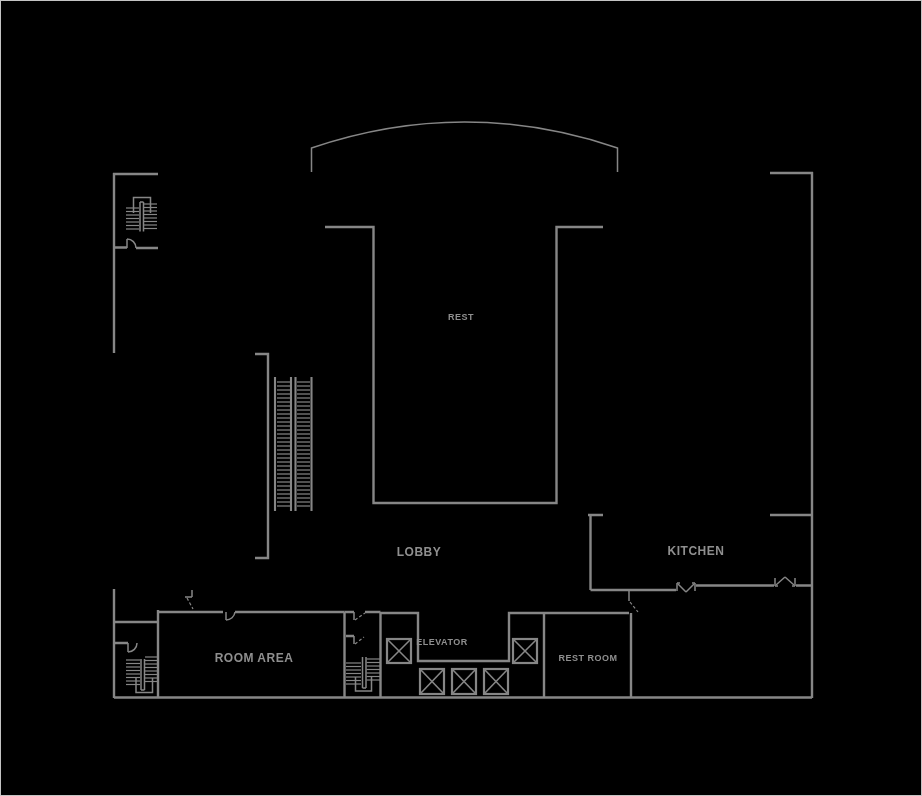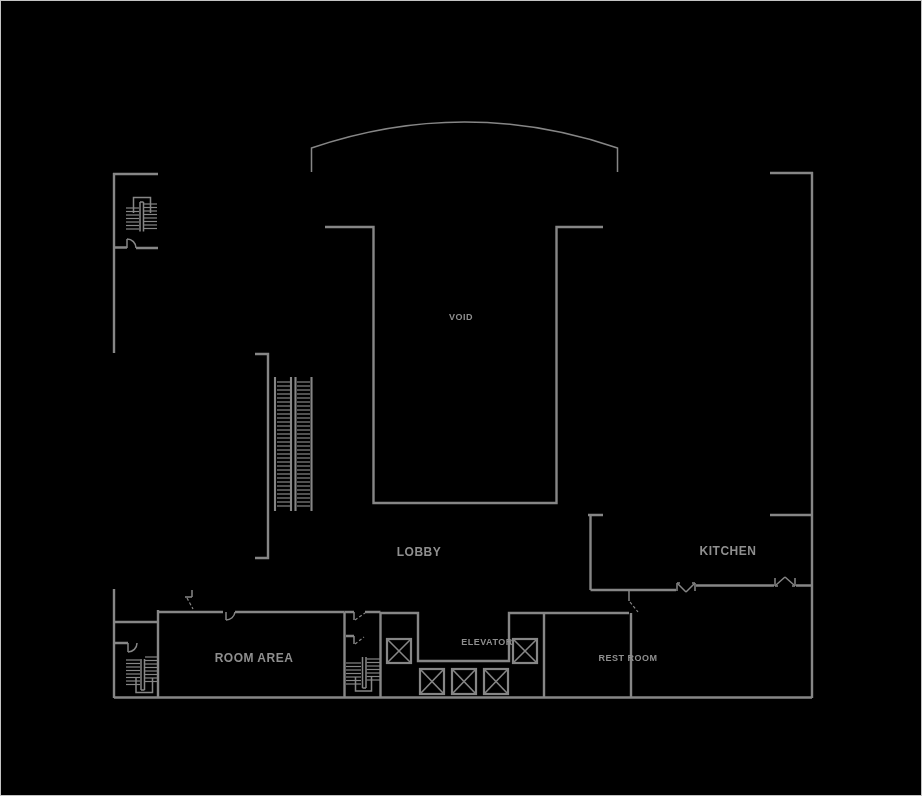--- a/index.html
+++ b/index.html
@@ -250,18 +250,18 @@
       <path class="thin" d="M775 578 V586 M795 578 V586 M775 586 H778 M792 586 H795"></path>
       <path class="thin" d="M776 585 L785 577 M794 585 L785 577"></path>
     </g>
     <g>
       <path class="thin" d="M629 591 V601"></path>
       <path class="dash" d="M630 602 L638 612"></path>
     </g>
   </g>
 </svg>
 
-<div class="room-label small" style="left:461px;top:317px;">VOID</div>
+<div class="room-label small" style="left:461px;top:317px;">REST</div>
 <div class="room-label" style="left:419px;top:552px;">LOBBY</div>
-<div class="room-label" style="left:728px;top:551px;">KITCHEN</div>
+<div class="room-label" style="left:696px;top:551px;">KITCHEN</div>
 <div class="room-label" style="left:254px;top:658px;">ROOM AREA</div>
-<div class="room-label small" style="left:487px;top:642px;">ELEVATOR</div>
-<div class="room-label small" style="left:588px;top:658px;margin-left:40px;">REST ROOM</div>
+<div class="room-label small" style="left:442px;top:642px;">ELEVATOR</div>
+<div class="room-label small" style="left:588px;top:658px;">REST ROOM</div>
 
 </body></html>

